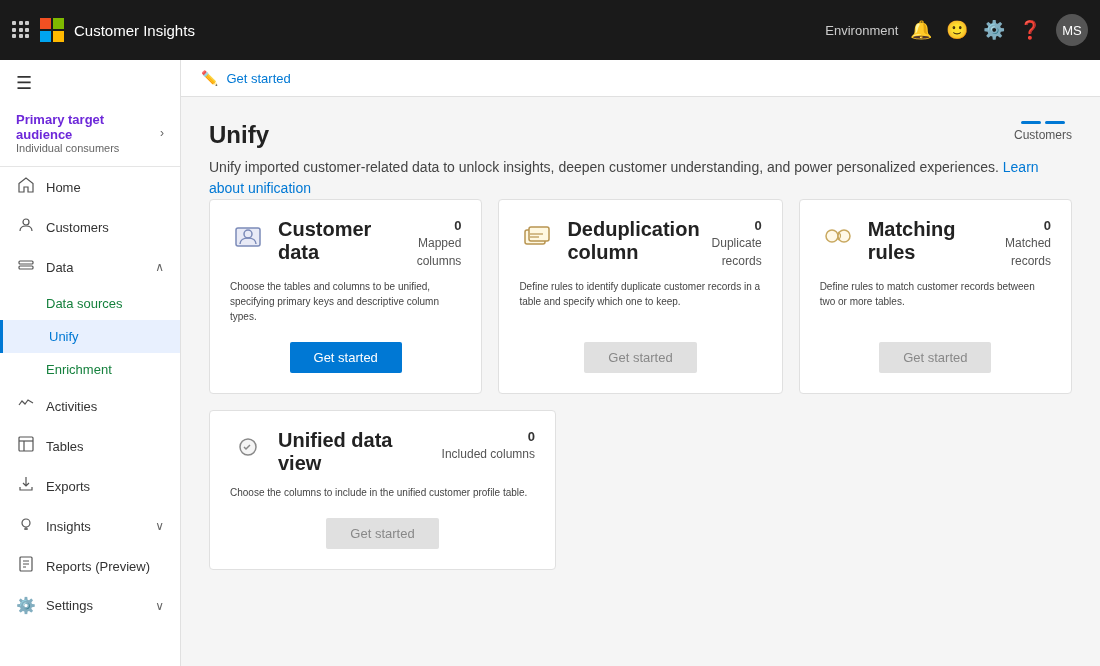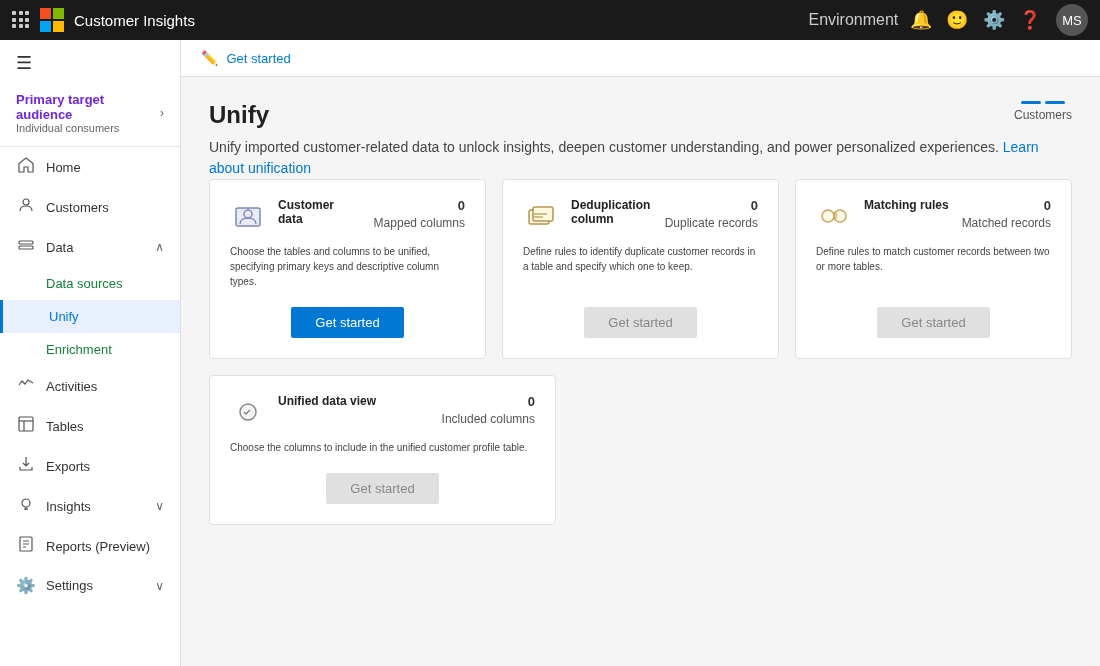--- a/index.html
+++ b/index.html
@@ -1,39 +1,39 @@
 <!DOCTYPE html>
 <html><head>
   <meta charset="utf-8">
   <style>
     * { box-sizing: border-box; margin: 0; padding: 0; }
     body { font-family: 'Segoe UI', sans-serif; background: #f5f5f5; display: flex; flex-direction: column; height: 666px; width: 1100px; overflow: hidden; }
 
     
     .topbar {
-      height: 40px;
+      height: 60px;
       background: #1a1a1a;
       display: flex;
       align-items: center;
       padding: 0 12px;
       gap: 12px;
       flex-shrink: 0;
     }
     .topbar-brand { display: flex; align-items: center; gap: 10px; }
     .ms-logo { width: 24px; height: 24px; display: grid; grid-template-columns: 1fr 1fr; grid-template-rows: 1fr 1fr; gap: 2px; }
     .ms-logo-sq:nth-child(1) { background: #f25022; }
     .ms-logo-sq:nth-child(2) { background: #7fba00; }
     .ms-logo-sq:nth-child(3) { background: #00a4ef; }
     .ms-logo-sq:nth-child(4) { background: #ffb900; }
     .topbar-app-name { color: #fff; font-size: 15px; font-weight: 400; }
     .topbar-spacer { flex: 1; }
     .topbar-icons { display: flex; align-items: center; gap: 14px; }
     .topbar-icon { color: #ccc; font-size: 18px; cursor: pointer; display: flex; align-items: center; }
     .topbar-env { display: flex; flex-direction: column; align-items: center; }
-    .topbar-env-label { color: #ccc; font-size: 16px; }
+    .topbar-env-label { color: #ccc; font-size: 13px; }
     .topbar-avatar { width: 32px; height: 32px; border-radius: 50%; background: #555; display: flex; align-items: center; justify-content: center; color: #fff; font-size: 13px; }
     .topbar-grid-icon { display: grid; grid-template-columns: 1fr 1fr 1fr; gap: 2px; width: 18px; height: 18px; }
     .topbar-grid-dot { width: 4px; height: 4px; background: #ccc; border-radius: 1px; }
 
     
     .layout { display: flex; flex: 1; overflow: hidden; }
 
     
     .sidebar {
       width: 181px;
@@ -105,21 +105,21 @@
       border: 1px solid #e0e0e0;
       border-radius: 4px;
       padding: 18px 20px 20px;
       flex: 1;
       display: flex;
       flex-direction: column;
     }
     .card-header { display: flex; align-items: flex-start; gap: 12px; margin-bottom: 10px; }
     .card-icon { font-size: 22px; color: #555; width: 36px; height: 36px; display: flex; align-items: center; justify-content: center; flex-shrink: 0; }
     .card-title-area { flex: 1; }
-    .card-title { font-size: 12px; font-weight: 600; color: #222; }
+    .card-title { font-size: 20px; font-weight: 600; color: #222; }
     .card-count-area { text-align: right; }
     .card-count { font-size: 13px; font-weight: 600; color: #333; display: block; }
     .card-count-label { font-size: 12px; color: #555; }
     .card-description { font-size: 10px; color: #444; line-height: 1.5; margin-bottom: 18px; flex: 1; }
     .card-action { margin-top: auto; display: flex; justify-content: center; }
     .btn-primary {
       background: #0078d4;
       color: #fff;
       border: none;
       padding: 8px 24px;

